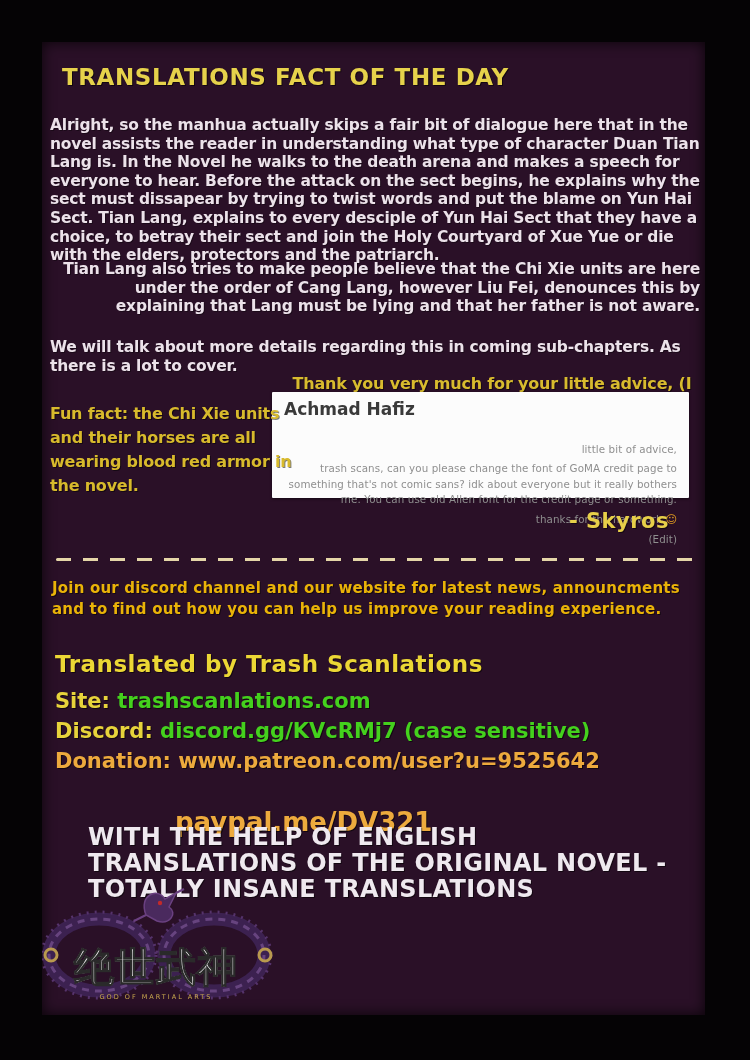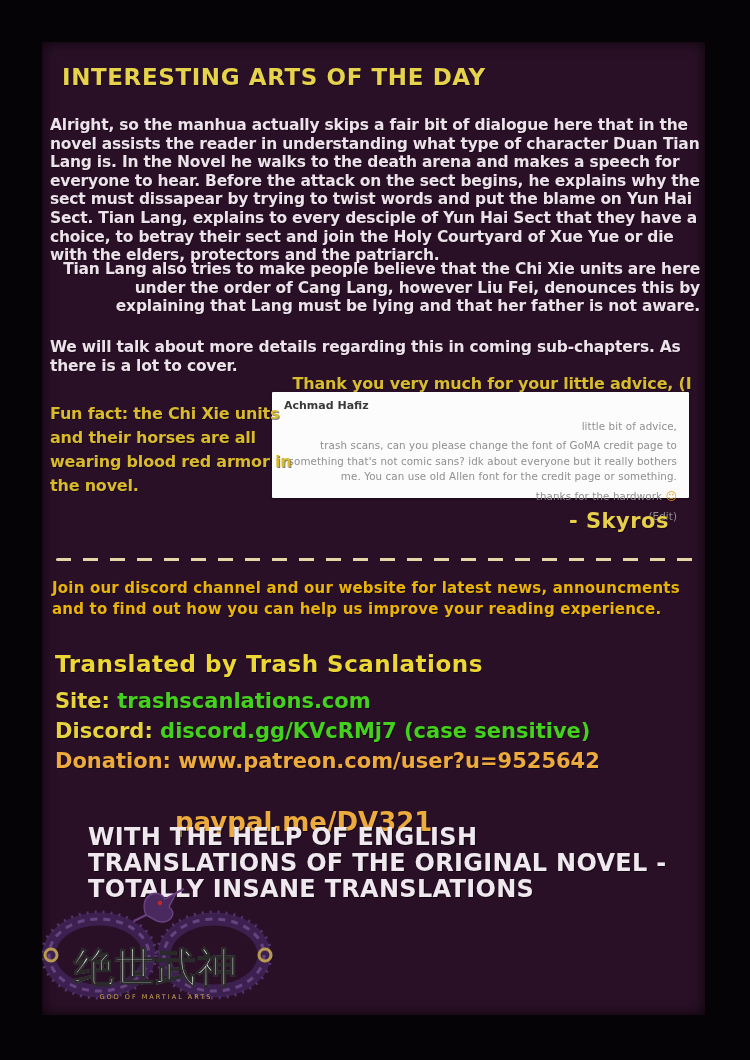--- a/index.html
+++ b/index.html
@@ -34,21 +34,21 @@
     top:332px;left:232px;width:436px;text-align:center;
     color:#d8bb2e;font-size:16px;font-weight:bold;letter-spacing:-.2px;
     text-shadow:1px 1px 0 rgba(0,0,0,.5);
   }
   .comment-box{
     left:230px;top:350px;width:417px;height:106px;box-sizing:border-box;
     background:#fcfcfc;border-radius:1px;
     padding:7px 12px 5px 12px;
     box-shadow:0 1px 3px rgba(0,0,0,.5);
   }
-  .comment-author{font-size:11px;font-weight:bold;color:#3a3a3a;margin-bottom:7px;}
+  .comment-author{font-size:17px;font-weight:bold;color:#3a3a3a;margin-bottom:23px;}
   .comment-line{font-size:10.3px;color:#8f8f8f;line-height:1.5;margin-bottom:4px;letter-spacing:.1px;text-align:right;}
   .fun-fact{
     left:8px;top:360px;width:250px;
     color:#d8ba2c;font-size:16px;font-weight:bold;line-height:24px;letter-spacing:-.2px;
     text-shadow:1px 1px 0 rgba(0,0,0,.5);
   }
   .signature{
     top:467px;right:36px;
     color:#e7cf49;font-size:21px;font-weight:bold;letter-spacing:.5px;
     text-shadow:1px 1px 0 rgba(0,0,0,.5);
@@ -83,21 +83,21 @@
     color:#dc1f1f;font-size:20.5px;font-weight:bold;line-height:27px;letter-spacing:.6px;
     text-shadow:1px 1px 0 rgba(60,0,0,.8);
   }
   .emoji{color:#e8a020;font-size:11px;}
 </style>
 </head>
 <body>
 
 <div class="panel">
 
-  <div class="abs page-title">INTERESTING ARTS OF THE DAY</div>
+  <div class="abs page-title">TRANSLATIONS FACT OF THE DAY</div>
 
   <div class="abs para para-1">Alright, so the manhua actually skips a fair bit of dialogue here that in the novel assists the reader in understanding what type of character Duan Tian Lang is. In the Novel he walks to the death arena and makes a speech for everyone to hear. Before the attack on the sect begins, he explains why the sect must dissapear by trying to twist words and put the blame on Yun Hai Sect. Tian Lang, explains to every desciple of Yun Hai Sect that they have a choice, to betray their sect and join the Holy Courtyard of Xue Yue or die with the elders, protectors and the patriarch.</div>
   <div class="abs para para-2">Tian Lang also tries to make people believe that the Chi Xie units are here under the order of Cang Lang, however Liu Fei, denounces this by explaining that Lang must be lying and that her father is not aware.</div>
   <div class="abs para para-3">We will talk about more details regarding this in coming sub-chapters. As there is a lot to cover.</div>
 
   <div class="abs thanks-note">Thank you very much for your little advice, (I guess).</div>
 
   <div class="abs comment-box">
     <div class="comment-author">Achmad Hafiz</div>
     <div class="comment-line">little bit of advice,</div>

